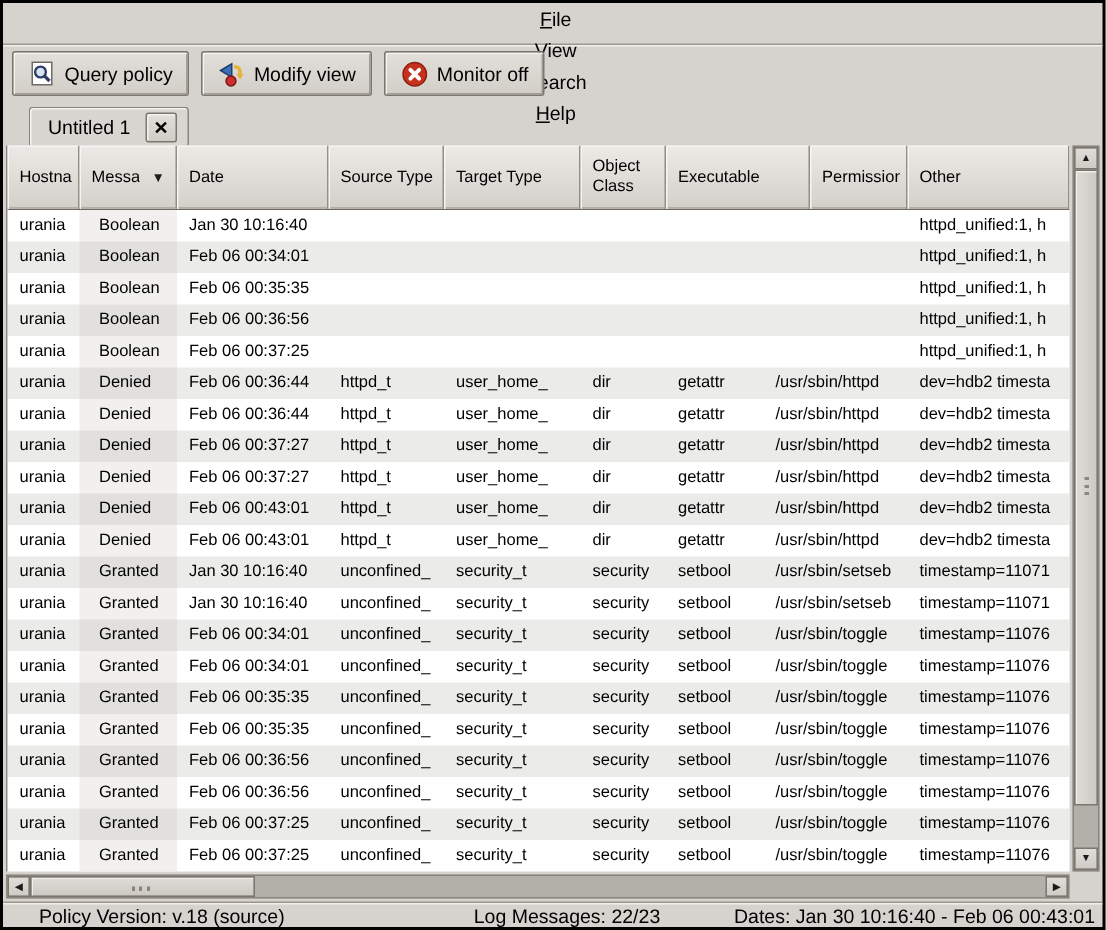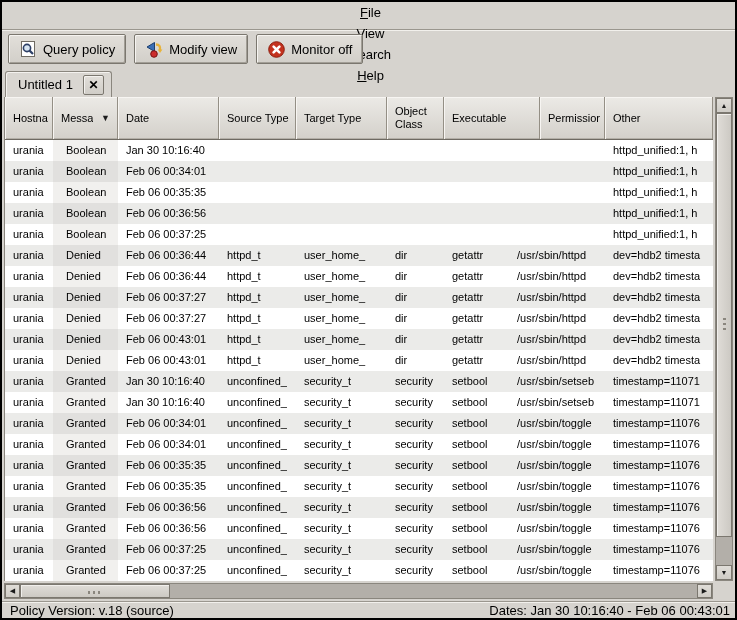--- a/index.html
+++ b/index.html
@@ -19,21 +19,21 @@
   .toolbar{height:38px;display:flex;align-items:center;gap:8px;padding-left:6px;}
   .tbtn{display:inline-flex;align-items:center;gap:5px;height:30px;padding:0 10px;
     background:linear-gradient(#e2dfda,#d2cfc9);
     border:1px solid #7b776f;border-radius:2px;
     box-shadow:inset 1px 1px 0 #f6f4f1, inset -1px -1px 0 #a29e96;
     font-size:13px;font-family:inherit;color:#000;cursor:default;}
   .ticon{display:inline-flex;width:19px;height:19px;}
   .ticon svg{width:19px;height:19px;}
   
   .tabstrip{height:29px;position:relative;}
-  .tab{position:absolute;left:3px;top:3px;height:26px;min-width:106px;
+  .tab{position:absolute;left:17px;top:3px;height:26px;min-width:106px;
     display:flex;align-items:center;gap:10px;padding:0 7px 0 12px;
     background:#d9d6d1;border:1px solid #8a867e;border-bottom:none;
     border-radius:3px 3px 0 0;
     box-shadow:inset 1px 1px 0 #f4f2ef;font-size:13px;}
   .tabclose{width:21px;height:20px;display:flex;align-items:center;justify-content:center;
     background:linear-gradient(#e2dfda,#d0cdc7);border:1px solid #7b776f;border-radius:2px;
     box-shadow:inset 1px 1px 0 #f4f2ef;font-size:12px;font-weight:bold;padding:0;cursor:default;}
   
   .content{position:relative;height:504px;}
   .tablewrap{position:absolute;left:2px;top:0;width:709px;height:484px;
@@ -85,21 +85,21 @@
     background:repeating-linear-gradient(#8a867e 0 2px,transparent 2px 5px);}
   .htrack{position:relative;flex:1;}
   .hthumb{position:absolute;left:0;top:0;height:14px;width:150px;
     background:linear-gradient(#e0ddd8,#ccc9c3);border:1px solid #7b776f;
     box-shadow:inset 1px 1px 0 #f1efec;}
   .grip-h{position:absolute;top:6px;left:50%;margin-left:-7px;height:3px;width:14px;
     background:repeating-linear-gradient(90deg,#8a867e 0 2px,transparent 2px 5px);}
   
   .statusbar{height:17px;display:flex;align-items:center;font-size:13px;
     border-top:1px solid #9a968e;box-shadow:inset 0 1px 0 #f2f0ec;}
-  .status-section{padding:0 4px;white-space:nowrap;overflow:hidden;}
+  .status-section{padding:0 4px;white-space:nowrap;overflow:hidden;margin-left:16px;}
   .status-left{flex:1;padding-left:8px;text-align:left;}
   .status-center{flex:0 0 auto;text-align:center;}
   .status-right{flex:1;text-align:right;padding-right:5px;}
 </style>
 </head>
 <body>
 
 <div class="window">
 
   <div class="menubar">
@@ -440,16 +440,17 @@
           </div>
       </div>
       <div class="sbtn">
           <span>▶</span>
         </div>
     </div>
   </div>
 
   <div class="statusbar">
     <div class="status-section status-left">Policy Version: v.18 (source)</div>
+    <div class="status-section status-center">Log Messages: 22/23</div>
     <div class="status-section status-right">Dates: Jan 30 10:16:40 - Feb 06 00:43:01</div>
   </div>
 
 </div>
 
 </body></html>

